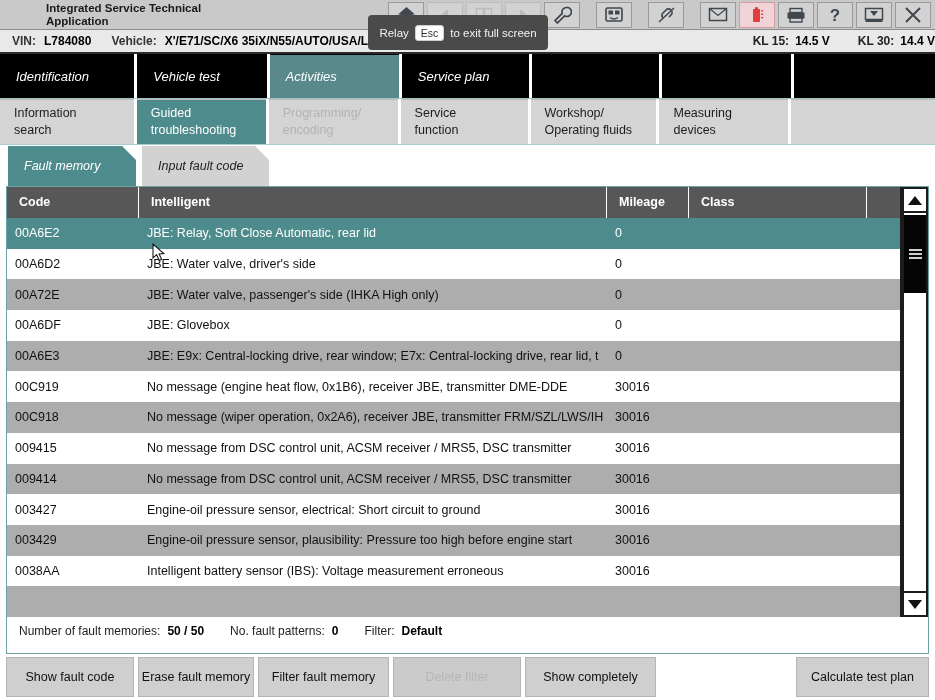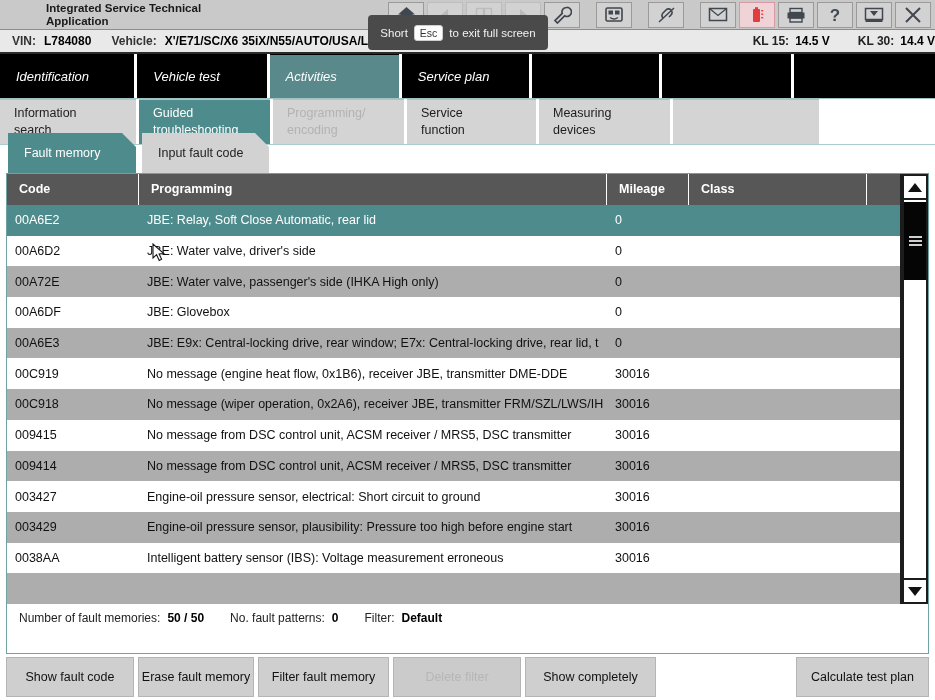--- a/index.html
+++ b/index.html
@@ -137,25 +137,26 @@
   .n2-w1 { width: 136px; }
   .n2-w2 { width: 131px; }
   .n2-w3 { width: 131px; }
   .n2-w4 { width: 129px; }
   .n2-w5 { width: 128px; }
   .n2-w6 { width: 131px; }
   .n2-w7 { width: 146px; margin-right: 0 !important; }
 
   
   .nav3 {
-    height: 28px;
+    height: 41px;
     background: #ffffff;
     display: flex; align-items: flex-end;
     padding-left: 8px;
     position: relative;
+    font-style: italic;
   }
   .nav3 .tab3 {
     height: 40px;
     background: #d2d2d2;
     color: #232323;
     font-size: 12.5px;
     display: flex; align-items: center;
     padding-left: 16px;
     margin-right: 6px;
     position: relative;
@@ -406,21 +407,21 @@
     <span class="veh-value">X'/E71/SC/X6 35iX/N55/AUTO/USA/LL/2012/04</span>
     <span class="kl-group">
       <span class="kl-label">KL 15:</span>
       <span class="kl-value">14.5 V</span>
       <span class="kl-label">KL 30:</span>
       <span class="kl-value last">14.4 V</span>
     </span>
   </div>
 
   <div class="fs-toast">
-    <span>Short</span>
+    <span>Relay</span>
     <span class="fs-key">Esc</span>
     <span>to exit full screen</span>
   </div>
 
   <div class="nav1">
     <div class="tab n1-w1">Identification</div>
     <div class="tab n1-w2">Vehicle test</div>
     <div class="tab active n1-w3">Activities</div>
     <div class="tab n1-w4">Service plan</div>
     <div class="tab empty n1-w5"></div>
@@ -438,20 +439,24 @@
       <span>troubleshooting</span>
     </div>
     <div class="tab disabled n2-w3">
       <span>Programming/</span>
       <span>encoding</span>
     </div>
     <div class="tab n2-w4">
       <span>Service</span>
       <span>function</span>
     </div>
+    <div class="tab n2-w5">
+      <span>Workshop/</span>
+      <span>Operating fluids</span>
+    </div>
     <div class="tab n2-w6">
       <span>Measuring</span>
       <span>devices</span>
     </div>
     <div class="tab n2-w7">
       <span></span>
       <span></span>
     </div>
   </div>
 
@@ -460,21 +465,21 @@
     <div class="tab3 t3-w3">Input fault code</div>
   </div>
 
   <div class="panel">
 
     <div class="grid-wrap">
       <div class="grid">
 
         <div class="ghead">
           <div class="gh c-code">Code</div>
-          <div class="gh c-desc">Programming</div>
+          <div class="gh c-desc">Intelligent</div>
           <div class="gh c-mile">Mileage</div>
           <div class="gh c-class">Class</div>
           <div class="gh c-pad"></div>
         </div>
 
         <div class="grow sel">
           <div class="cell c-code">00A6E2</div>
           <div class="cell c-desc">JBE: Relay, Soft Close Automatic, rear lid</div>
           <div class="cell c-mile">0</div>
           <div class="cell c-class"></div>

